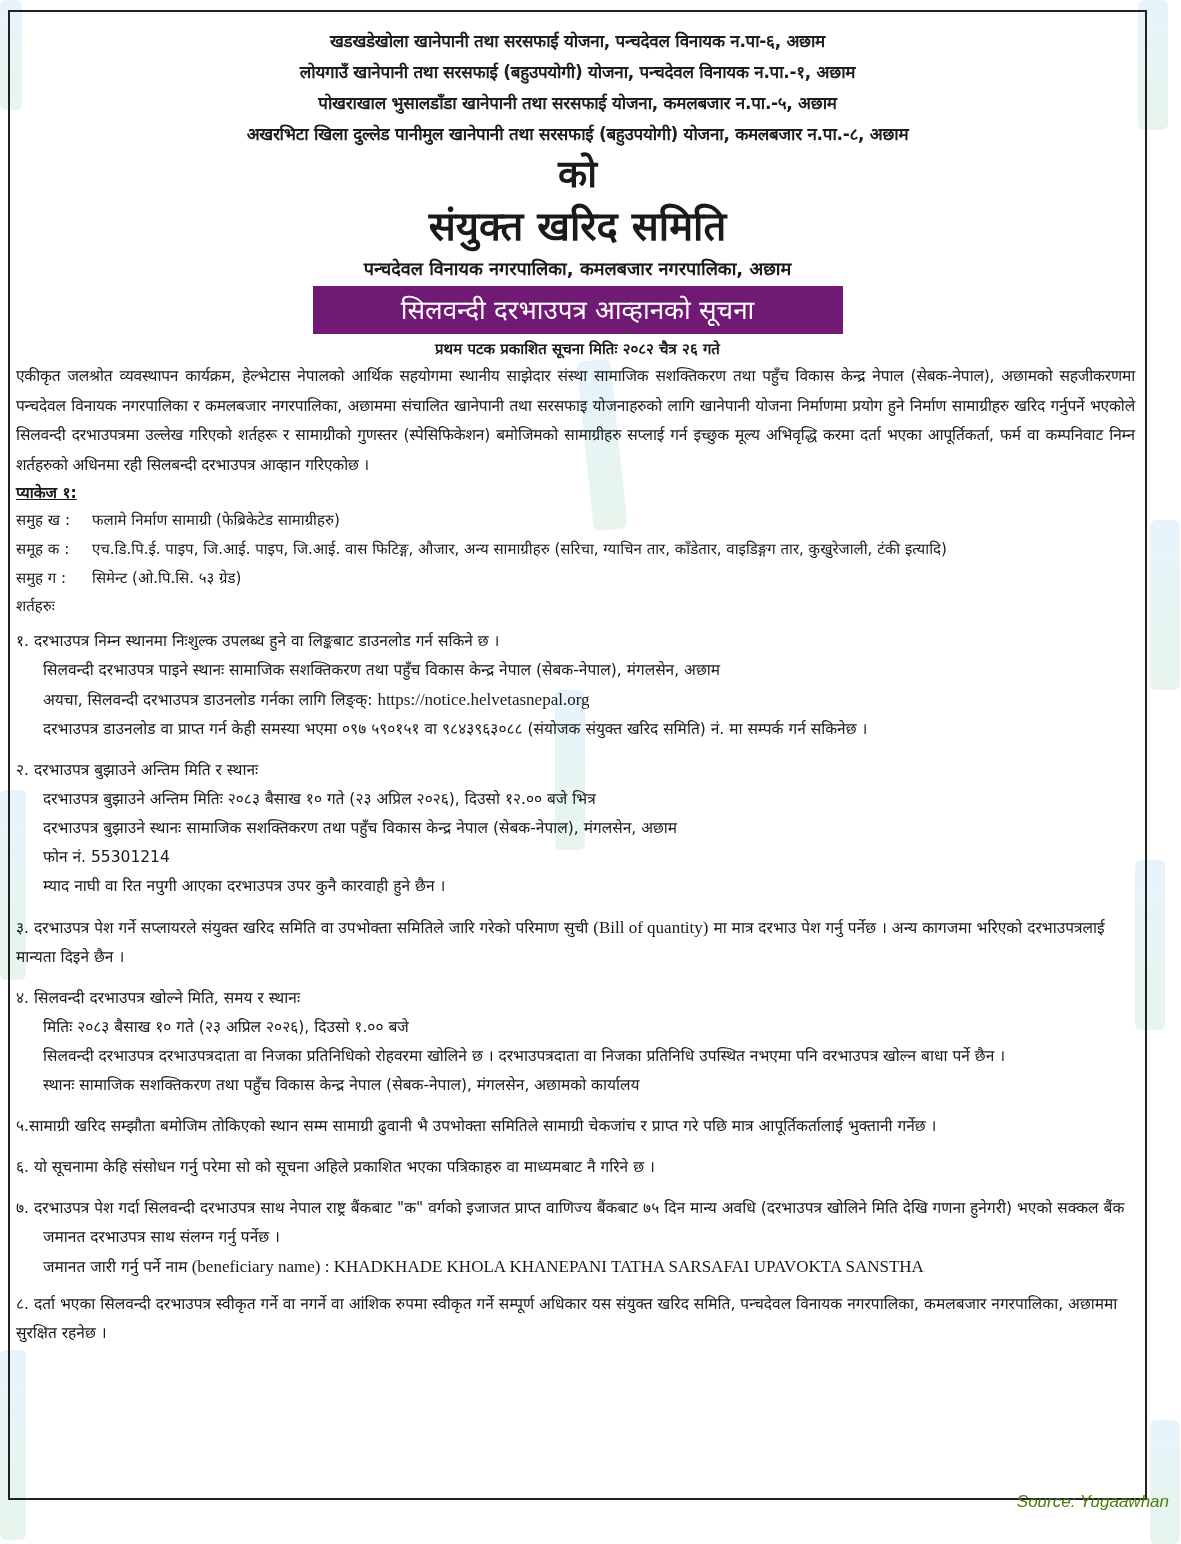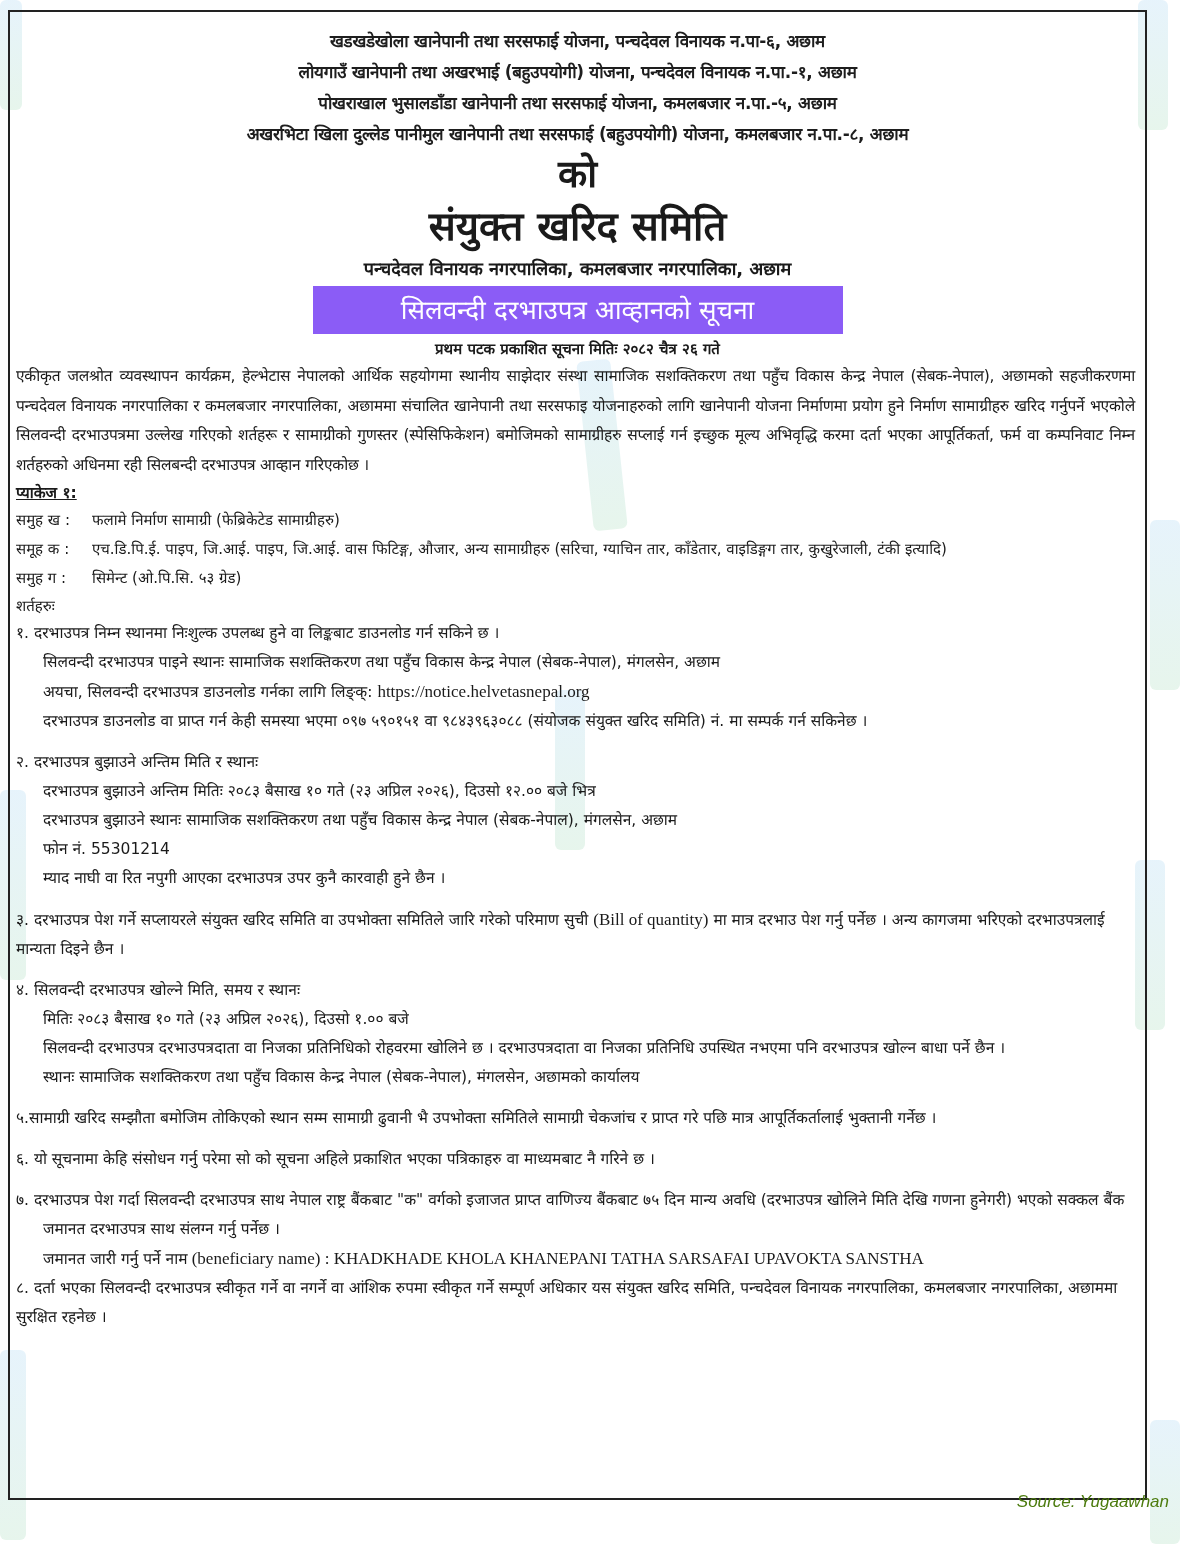--- a/index.html
+++ b/index.html
@@ -21,34 +21,34 @@
   .scheme-line {
     font-family: "DejaVu Sans", sans-serif; font-weight: bold;
     font-size: 17px; line-height: 31px; color: #1e1e1e; letter-spacing: -0.3px;
     white-space: nowrap;
   }
   .ko { font-weight: bold; font-size: 38px; line-height: 48px; margin-top: 0; }
   .committee { font-weight: bold; font-size: 40px; line-height: 56px; }
   .municipality { font-weight: bold; font-size: 18px; line-height: 30px; }
   .banner-wrap { text-align: center; margin-top: 2px; }
   .banner {
-    display: inline-block; background: #8b5cf6; color: #ffffff;
+    display: inline-block; background: #701a75; color: #ffffff;
     font-size: 26px; line-height: 40px; padding: 4px 40px; width: 450px;
   }
   .published { font-weight: bold; font-size: 15px; line-height: 26px; margin-top: 2px; }
   .body-text {
     font-size: 15.5px; line-height: 29.5px; text-align: justify;
     margin-left: -8px; margin-right: -4px; letter-spacing: -0.2px;
   }
   .pkg-title { font-weight: bold; text-decoration: underline; font-size: 15.5px; line-height: 26px; margin-left: -8px; }
   .group-row { display: flex; font-size: 15px; line-height: 29px; margin-left: -8px; }
   .group-label { white-space: nowrap; min-width: 76px; }
   .group-items { flex: 1; }
   .conditions-title { font-size: 15px; line-height: 26px; margin-left: -8px; }
-  .cond { margin-left: -8px; font-size: 15.5px; line-height: 29px; margin-top: 0; }
+  .cond { margin-left: -8px; font-size: 15.5px; line-height: 29px; margin-top: 8px; }
   .cond .sub { padding-left: 27px; }
   .cond .head { }
   .cond .hang { padding-left: 27px; text-indent: -27px; }
   .cond.gap { margin-top: 12px; }
   .latin { font-family: "Liberation Serif", serif; font-size: 17px; }
   .source {
     position: absolute; right: 12px; bottom: 32px;
     font-family: "Liberation Sans", sans-serif; font-style: italic; font-size: 17px; color: #4d7c0f;
   }
 </style>
@@ -62,21 +62,21 @@
 <div class="watermark" style="left:555px;top:690px;width:30px;height:160px;"></div>
 <div class="watermark" style="left:0;top:790px;width:26px;height:190px;"></div>
 <div class="watermark" style="left:1135px;top:860px;width:30px;height:170px;"></div>
 <div class="watermark" style="left:0;top:1350px;width:26px;height:190px;"></div>
 <div class="watermark" style="left:1150px;top:1420px;width:30px;height:124px;"></div>
 
 <div class="notice">
 
   <div class="center">
     <div class="scheme-line">खडखडेखोला खानेपानी तथा सरसफाई योजना, पन्चदेवल विनायक न.पा-६, अछाम</div>
-    <div class="scheme-line">लोयगाउँ खानेपानी तथा अखरभाई (बहुउपयोगी) योजना, पन्चदेवल विनायक न.पा.-१, अछाम</div>
+    <div class="scheme-line">लोयगाउँ खानेपानी तथा सरसफाई (बहुउपयोगी) योजना, पन्चदेवल विनायक न.पा.-१, अछाम</div>
     <div class="scheme-line">पोखराखाल भुसालडाँडा खानेपानी तथा सरसफाई योजना, कमलबजार न.पा.-५, अछाम</div>
     <div class="scheme-line">अखरभिटा खिला दुल्लेड पानीमुल खानेपानी तथा सरसफाई (बहुउपयोगी) योजना, कमलबजार न.पा.-८, अछाम</div>
   </div>
 
   <div class="center ko">को</div>
   <div class="center committee">संयुक्त खरिद समिति</div>
   <div class="center municipality">पन्चदेवल विनायक नगरपालिका, कमलबजार नगरपालिका, अछाम</div>
 
   <div class="banner-wrap">
     <span class="banner">सिलवन्दी दरभाउपत्र आव्हानको सूचना</span>

